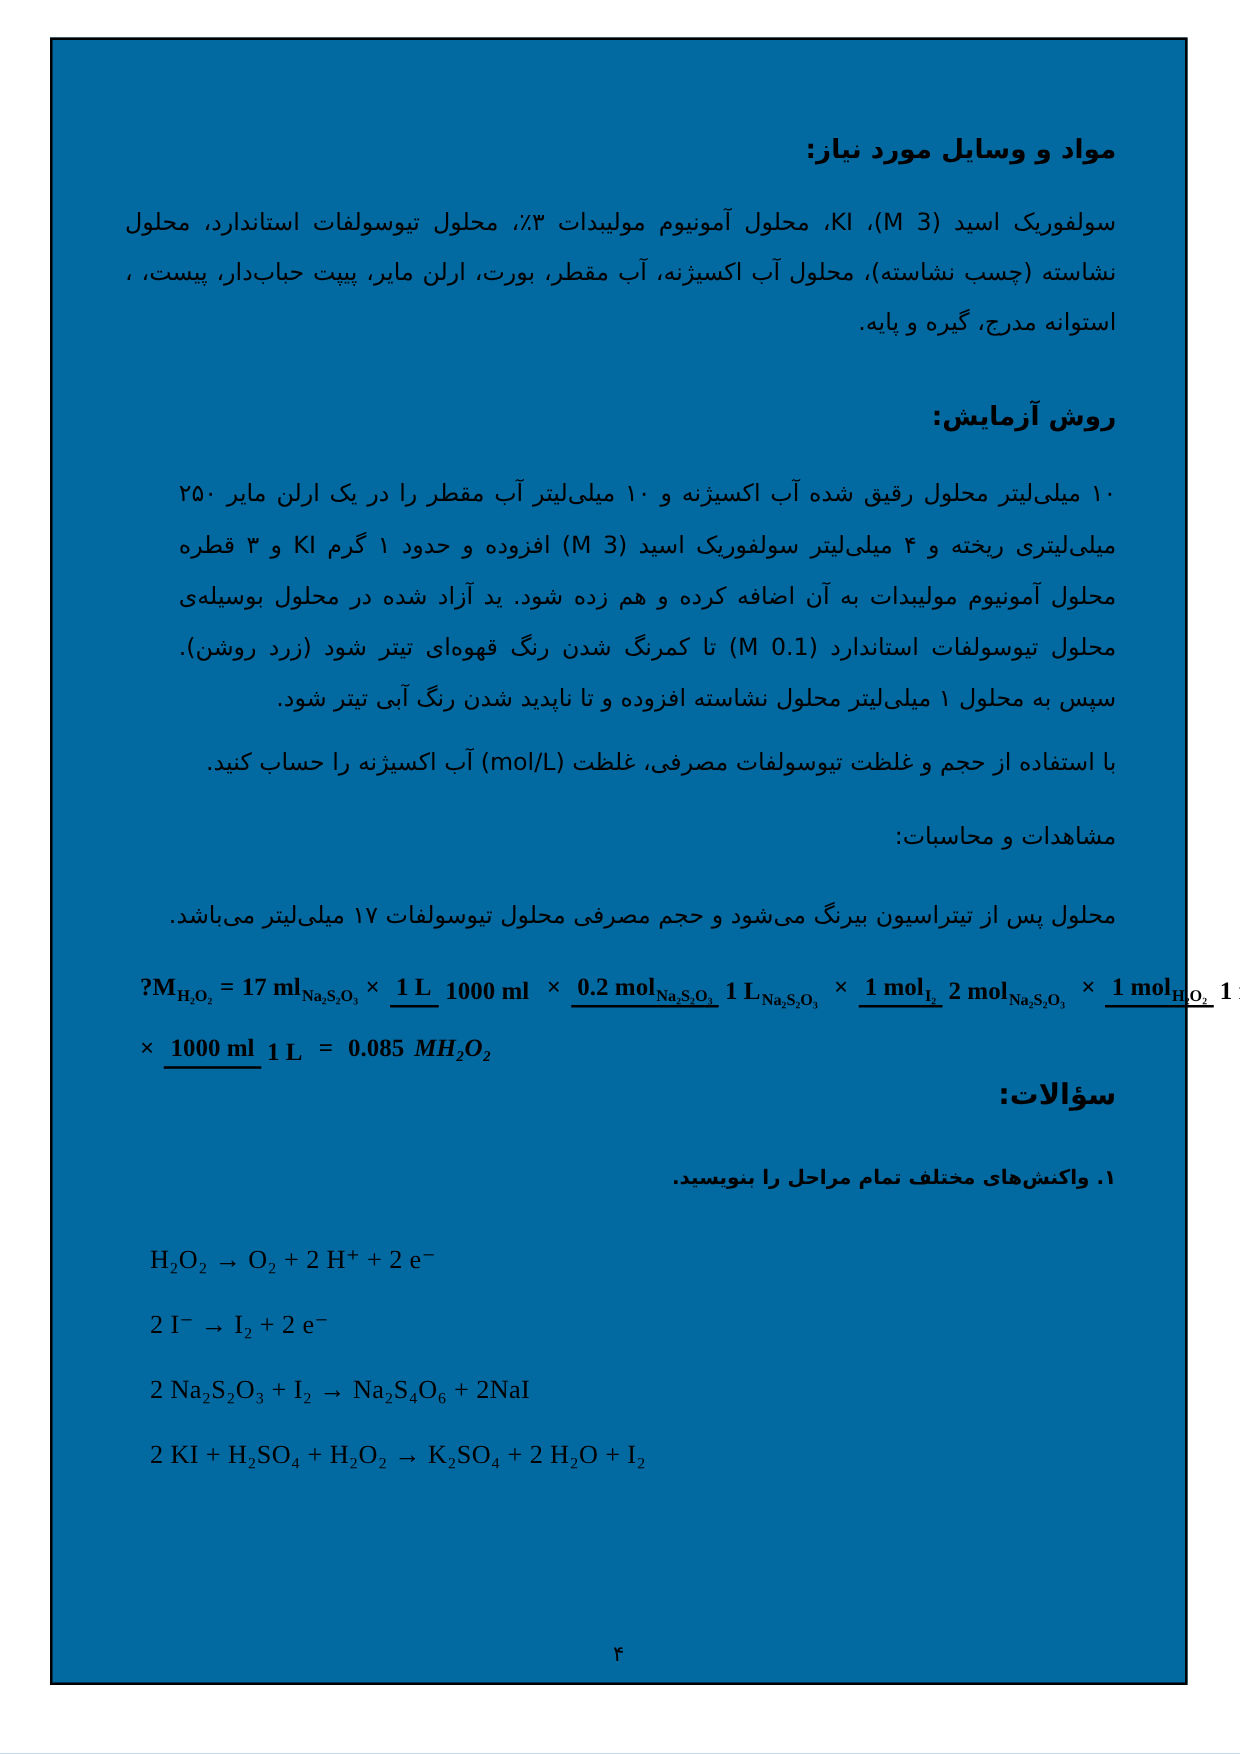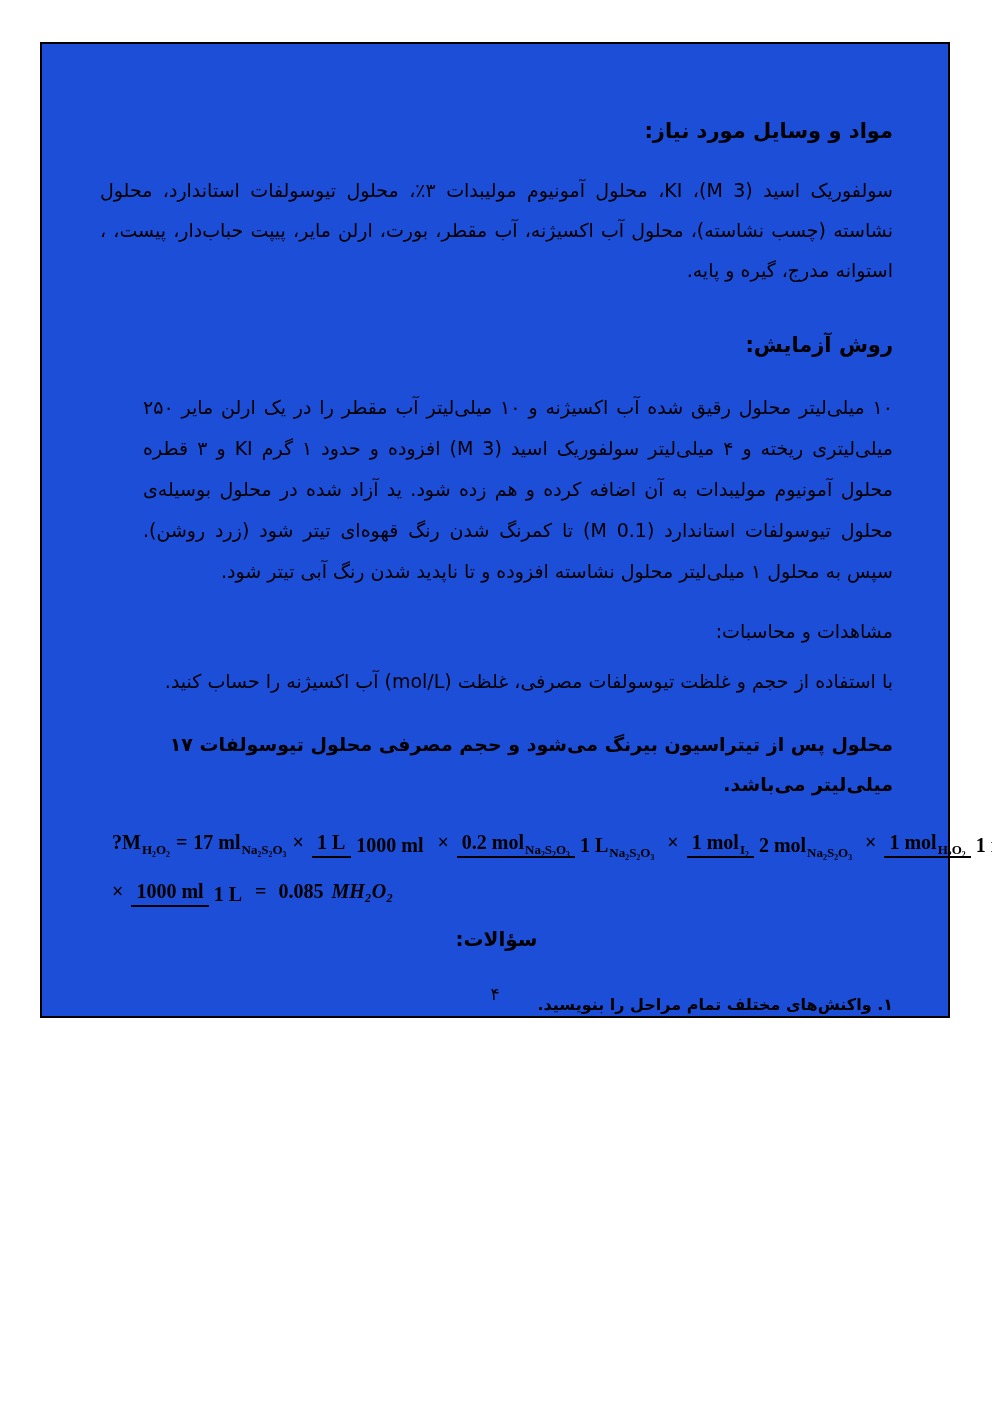--- a/index.html
+++ b/index.html
@@ -6,60 +6,60 @@
   body {
     width:992px; height:1403px;
     background:#ffffff;
     color:#000;
     font-family:"DejaVu Sans", sans-serif;
     position:relative;
     overflow:hidden;
   }
   .page-frame {
     position:absolute;
-    left:40px; top:42px;
-    width:910px; height:976px;
+    left:40px; top:30px;
+    width:910px; height:1318px;
     border:2px solid #000;
     box-sizing:border-box;
-    background:#1d4ed8;
+    background:#0369a1;
   }
   .content {
     direction:rtl;
     padding:72px 55px 0 58px;
   }
   
   .fa-head {
     font-size:21px;
     font-weight:bold;
     line-height:30px;
     text-align:right;
     margin:0;
   }
   .h-materials { margin-bottom:24px; }
   .h-procedure { margin-top:40px; margin-bottom:27px; }
-  .h-questions { font-size:20px; margin-top:17px;text-align:center; }
+  .h-questions { font-size:23px; margin-top:6px; }
   .h-q1       { font-size:16px; margin-top:36px; }
   
   .fa-body {
     font-size:19px;
     line-height:40px;
     text-align:justify;
     margin:0;
   }
   .p-materials { line-height:40px; }
   .p-procedure { line-height:41px;margin-left:43px; }
   .fa-line {
     font-size:19px;
     line-height:40px;
     text-align:right;
     margin:0;
   }
   .p-task { margin-top:10px; }
   .h-observations { margin-top:19px; font-weight:normal; }
-  .p-observations { margin-top:23px;font-weight:bold; }
+  .p-observations { margin-top:23px; }
   
   .math-row {
     direction:ltr;
     display:flex;
     justify-content:flex-start;
     font-family:Liberation Serif, serif;
     font-weight:bold;
     font-size:20px;
     padding-left:12px;
     white-space:nowrap;
@@ -109,23 +109,23 @@
 <body>
 
 <div class="page-frame">
   <div class="content">
 
     <h2 class="fa-head h-materials">مواد و وسایل مورد نیاز:</h2>
     <p class="fa-body p-materials">سولفوریک اسید (3 M)، KI، محلول آمونیوم مولیبدات ۳٪، محلول تیوسولفات استاندارد، محلول نشاسته (چسب نشاسته)، محلول آب اکسیژنه، آب مقطر، بورت، ارلن مایر، پیپت حباب‌دار، پیست، ، استوانه مدرج، گیره و پایه.</p>
 
     <h2 class="fa-head h-procedure">روش آزمایش:</h2>
     <p class="fa-body p-procedure">۱۰ میلی‌لیتر محلول رقیق شده آب اکسیژنه و ۱۰ میلی‌لیتر آب مقطر را در یک ارلن مایر ۲۵۰ میلی‌لیتری ریخته و ۴ میلی‌لیتر سولفوریک اسید (3 M) افزوده و حدود ۱ گرم KI و ۳ قطره محلول آمونیوم مولیبدات به آن اضافه کرده و هم زده شود. ید آزاد شده در محلول بوسیله‌ی محلول تیوسولفات استاندارد (0.1 M) تا کمرنگ شدن رنگ قهوه‌ای تیتر شود (زرد روشن). سپس به محلول ۱ میلی‌لیتر محلول نشاسته افزوده و تا ناپدید شدن رنگ آبی تیتر شود.</p>
+    <p class="fa-line p-task">با استفاده از حجم و غلظت تیوسولفات مصرفی، غلظت (mol/L) آب اکسیژنه را حساب کنید.</p>
+
     <p class="fa-line h-observations">مشاهدات و محاسبات:</p>
-
-    <p class="fa-line p-task">با استفاده از حجم و غلظت تیوسولفات مصرفی، غلظت (mol/L) آب اکسیژنه را حساب کنید.</p>
     <p class="fa-line p-observations">محلول پس از تیتراسیون بیرنگ می‌شود و حجم مصرفی محلول تیوسولفات ۱۷ میلی‌لیتر می‌باشد.</p>
 
     <div class="math-row math-line1">
       <span class="mlead"><span>?M</span><span class="msub">H₂O₂</span></span>
       <span class="mop">=</span>
       <span class="mlead"><span>17 ml</span><span class="msub">Na₂S₂O₃</span></span>
       <span class="mop">×</span>
       <span class="frac">
         <span class="num"><span>1 L</span><span class="msub"></span></span>
         <span class="den"><span>1000 ml</span><span class="msub"></span></span>
@@ -159,17 +159,23 @@
         <span class="den">1 L</span>
       </span>
       <span class="mop">=</span>
       <span class="mval">0.085</span>
       <span class="munit">MH₂O₂</span>
     </div>
 
     <h2 class="fa-head h-questions">سؤالات:</h2>
     <h3 class="fa-head h-q1">۱. واکنش‌های مختلف تمام مراحل را بنویسید.</h3>
 
+    <div class="reactions">
+      <div class="reaction">H₂O₂ → O₂ + 2 H⁺ + 2 e⁻</div>
+      <div class="reaction">2 I⁻ → I₂ + 2 e⁻</div>
+      <div class="reaction">2 Na₂S₂O₃ + I₂ → Na₂S₄O₆ + 2NaI</div>
+      <div class="reaction">2 KI + H₂SO₄ + H₂O₂ → K₂SO₄ + 2 H₂O + I₂</div>
+    </div>
 
   </div>
 
   <div class="page-number">۴</div>
 </div>
 
 </body></html>

